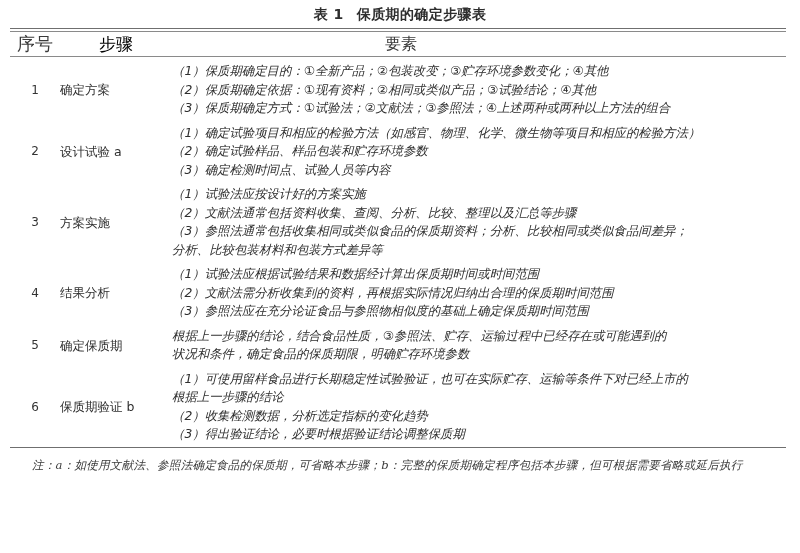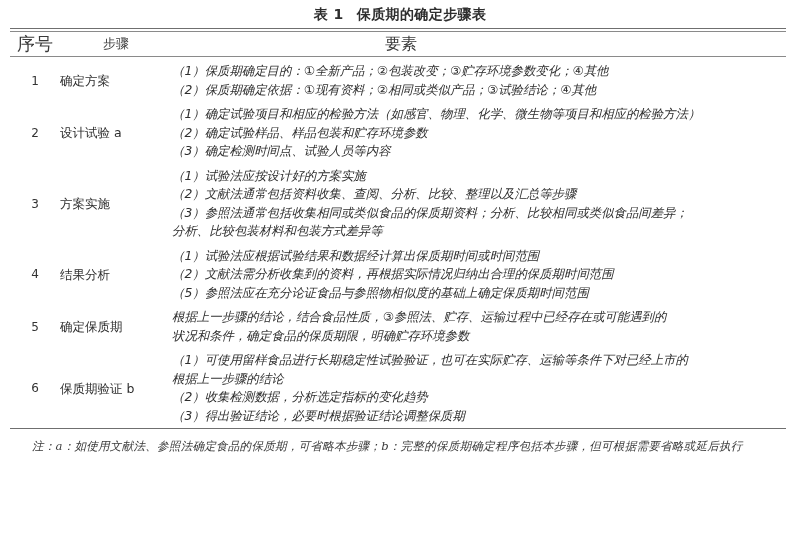--- a/index.html
+++ b/index.html
@@ -71,22 +71,22 @@
     width: 50px;
     flex: 0 0 50px;
     text-align: center;
     font-size: 18px;
     color: #3a3a3a;
   }
   .col-step {
     width: 112px;
     flex: 0 0 112px;
     text-align: center;
-    font-size: 13px;
-    color: #404040;
+    font-size: 17px;
+    color: #000000;
   }
   .col-elem {
     flex: 1 1 auto;
     text-align: center;
     font-size: 16px;
     color: #3a3a3a;
     padding-right: 156px;
   }
 
   
@@ -167,20 +167,21 @@
     <div class="rule-mid"></div>
 
     <div class="tbody">
 
       <div class="trow">
         <div class="cell-no">1</div>
         <div class="cell-step">确定方案</div>
         <div class="cell-elem">
           <div class="elem-line">（1）保质期确定目的：①全新产品；②包装改变；③贮存环境参数变化；④其他</div>
           <div class="elem-line">（2）保质期确定依据：①现有资料；②相同或类似产品；③试验结论；④其他</div>
+          <div class="elem-line">（3）保质期确定方式：①试验法；②文献法；③参照法；④上述两种或两种以上方法的组合</div>
         </div>
       </div>
 
       <div class="trow">
         <div class="cell-no">2</div>
         <div class="cell-step">设计试验 a</div>
         <div class="cell-elem">
           <div class="elem-line">（1）确定试验项目和相应的检验方法（如感官、物理、化学、微生物等项目和相应的检验方法）</div>
           <div class="elem-line">（2）确定试验样品、样品包装和贮存环境参数</div>
           <div class="elem-line">（3）确定检测时间点、试验人员等内容</div>
@@ -197,21 +198,21 @@
           <div class="elem-line cont">分析、比较包装材料和包装方式差异等</div>
         </div>
       </div>
 
       <div class="trow">
         <div class="cell-no">4</div>
         <div class="cell-step">结果分析</div>
         <div class="cell-elem">
           <div class="elem-line">（1）试验法应根据试验结果和数据经计算出保质期时间或时间范围</div>
           <div class="elem-line">（2）文献法需分析收集到的资料，再根据实际情况归纳出合理的保质期时间范围</div>
-          <div class="elem-line">（5）参照法应在充分论证食品与参照物相似度的基础上确定保质期时间范围</div>
+          <div class="elem-line">（3）参照法应在充分论证食品与参照物相似度的基础上确定保质期时间范围</div>
         </div>
       </div>
 
       <div class="trow">
         <div class="cell-no">5</div>
         <div class="cell-step">确定保质期</div>
         <div class="cell-elem">
           <div class="elem-line">根据上一步骤的结论，结合食品性质，③参照法、贮存、运输过程中已经存在或可能遇到的</div>
           <div class="elem-line cont">状况和条件，确定食品的保质期限，明确贮存环境参数</div>
         </div>

